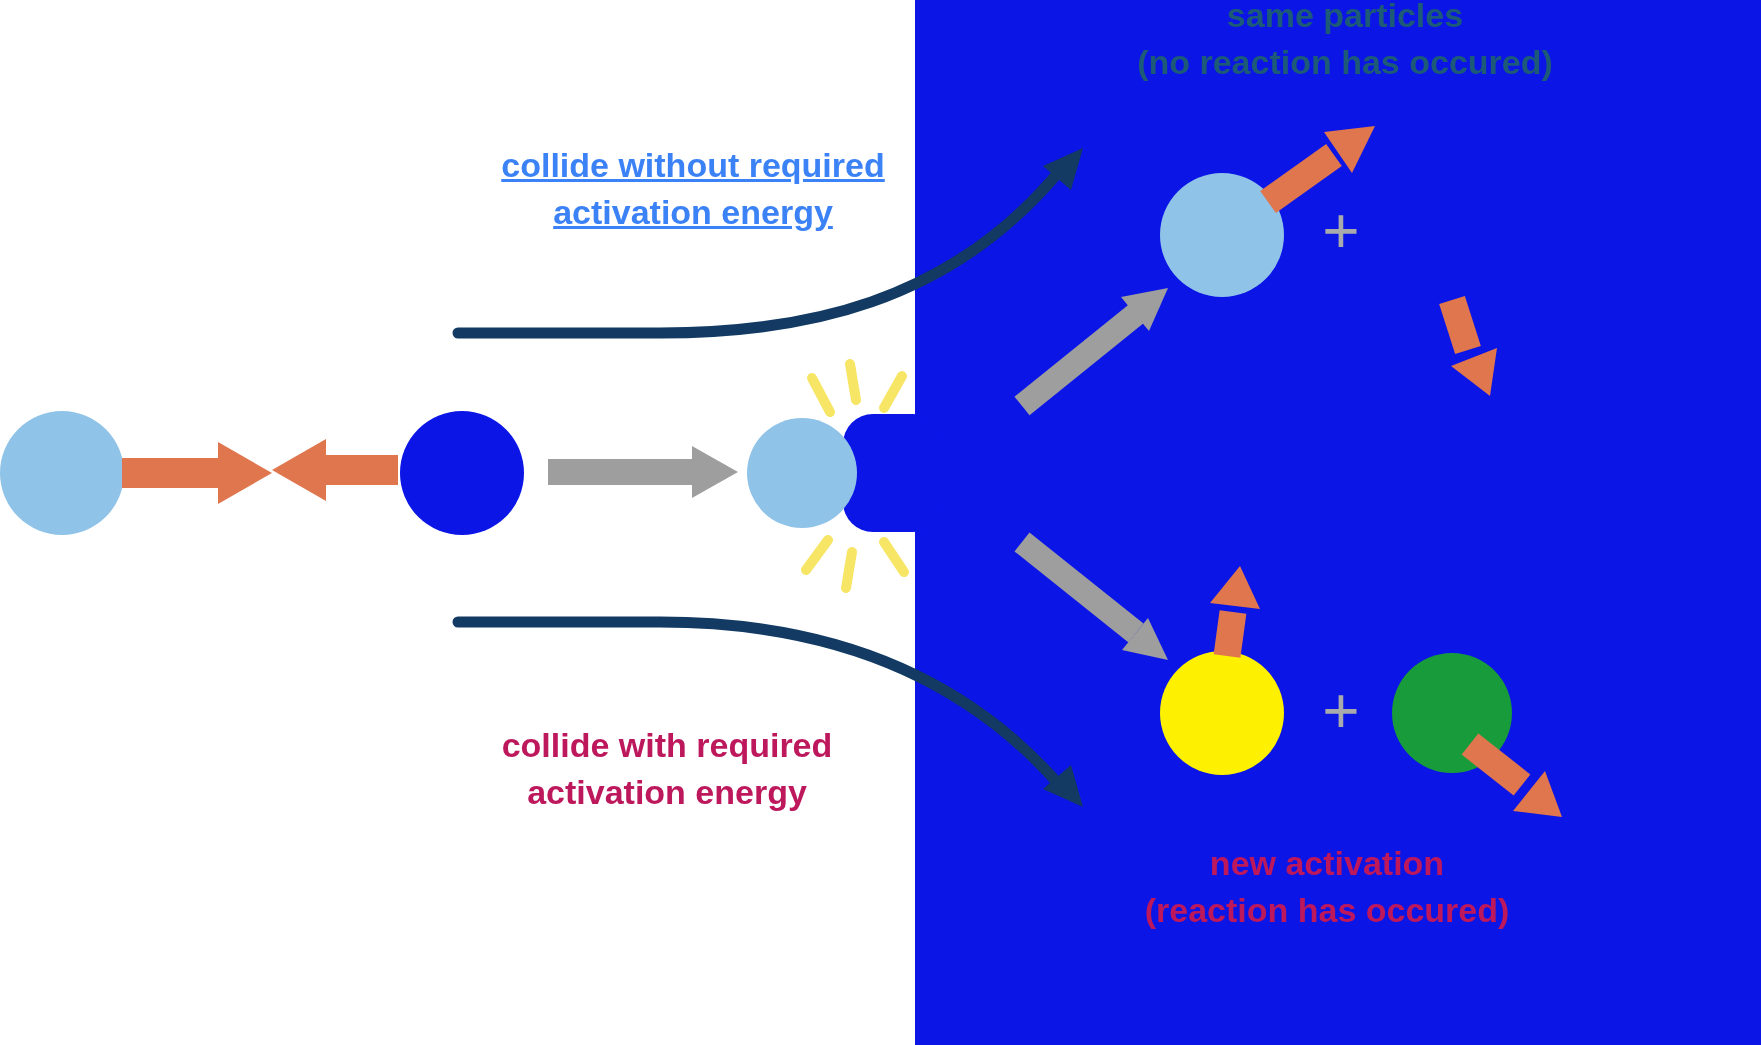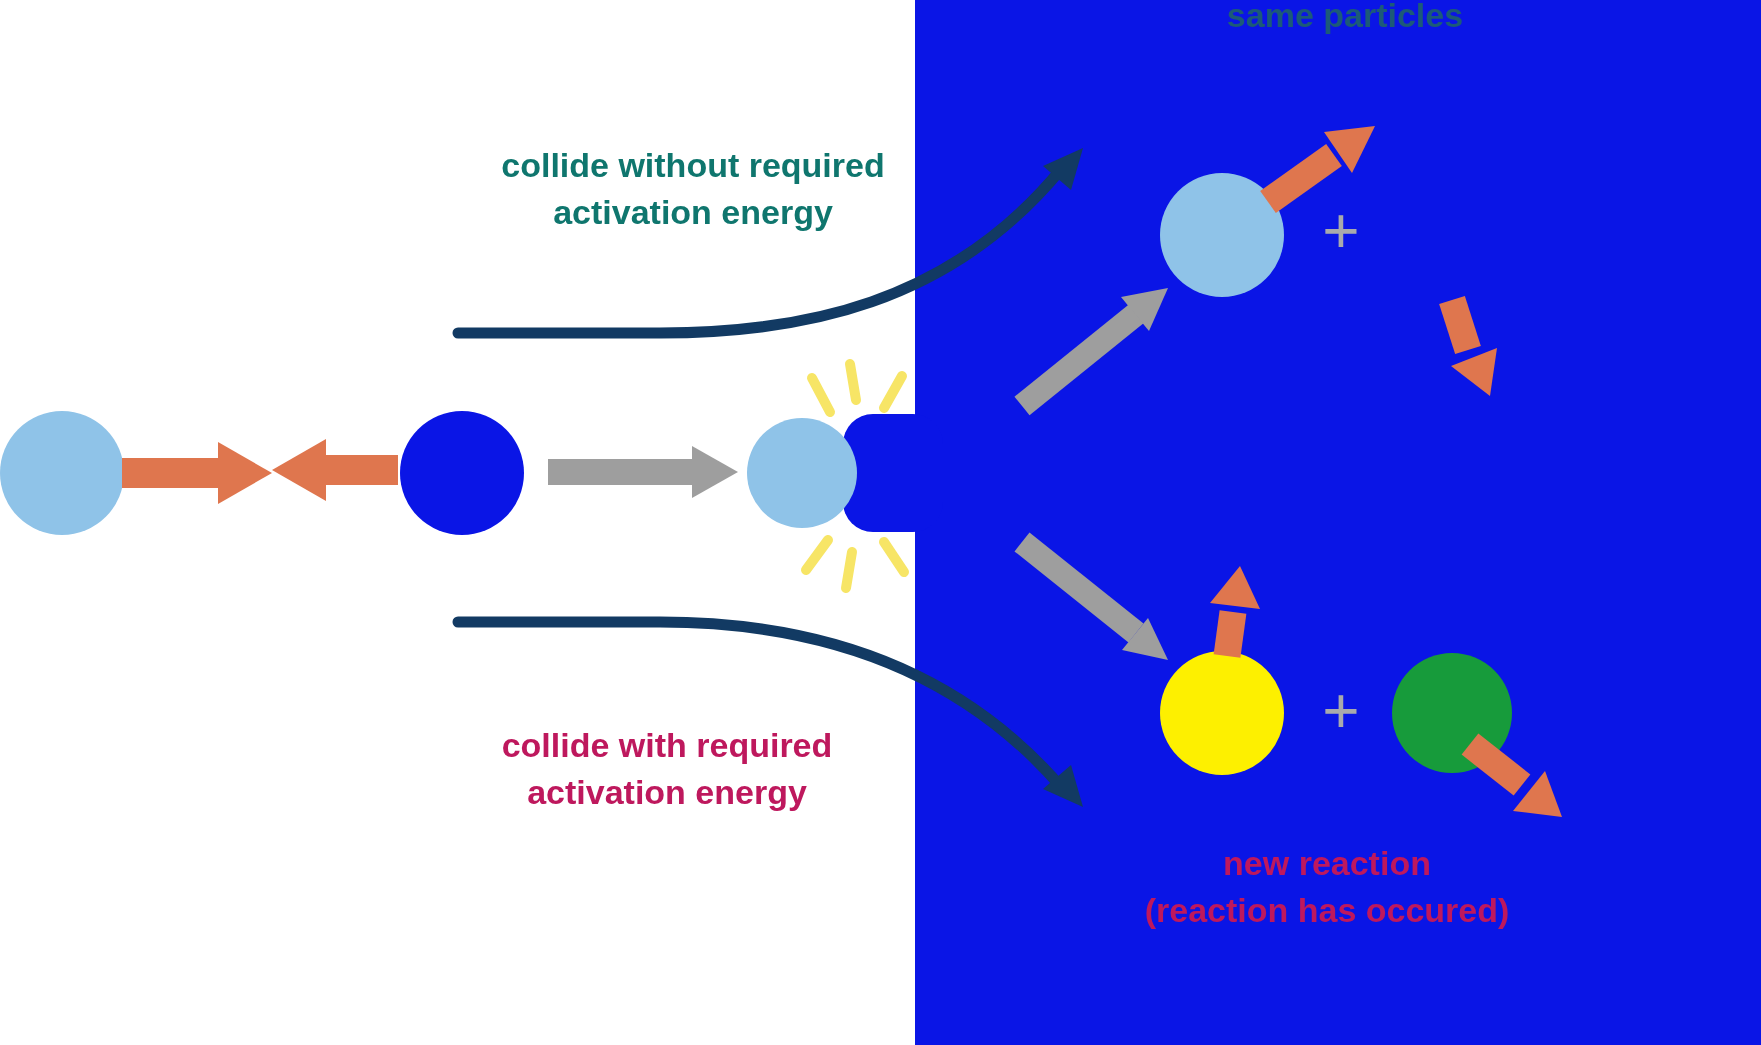--- a/index.html
+++ b/index.html
@@ -34,21 +34,21 @@
     width: 1761px; height: 1045px;
     pointer-events: none;
   }
   .label {
     position: absolute;
     font-weight: bold;
     font-size: 34px;
     line-height: 47px;
     text-align: center;
   }
-  .t-navy  { color: #0f766e; }
+  .t-navy  { color: #3b82f6; text-decoration: underline; }
   .t-light { color: #be185d; }
   .t-teal  { color: #1c5a78; }
   .plus {
     position: absolute;
     font-size: 64px;
     line-height: 64px;
     color: #a8aaac;
     font-weight: 400;
     text-align: center;
     width: 50px;
@@ -157,23 +157,24 @@
     <div>activation energy</div>
   </div>
 
   <div class="label t-light" style="left:407px; top:722px; width:520px;">
     <div>collide with required</div>
     <div>activation energy</div>
   </div>
 
   <div class="label t-teal" style="left:1055px; top:-8px; width:580px;">
     <div>same particles</div>
+    <div>(no reaction has occured)</div>
   </div>
 
   <div class="label t-light" style="left:1037px; top:840px; width:580px;">
-    <div>new reaction</div>
+    <div>new activation</div>
     <div>(reaction has occured)</div>
   </div>
 
   <div class="plus" style="left:1316px; top:199px;">+</div>
   <div class="plus" style="left:1316px; top:679px;">+</div>
 
 </div>
 
 </body></html>

